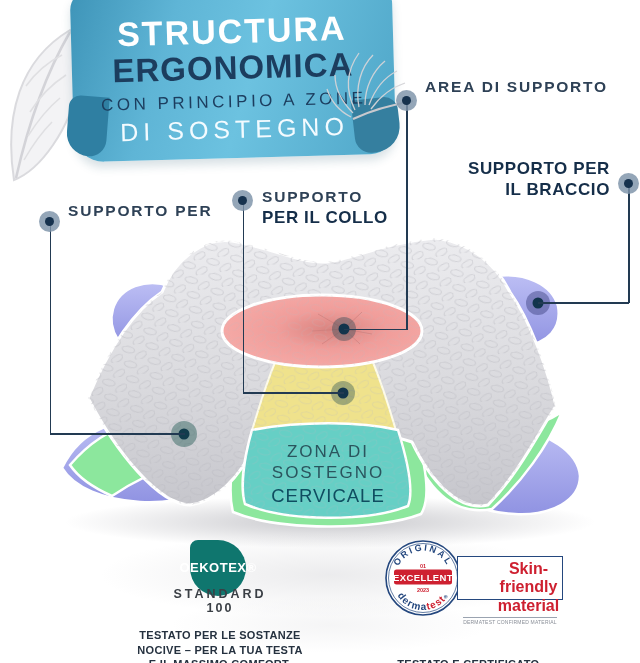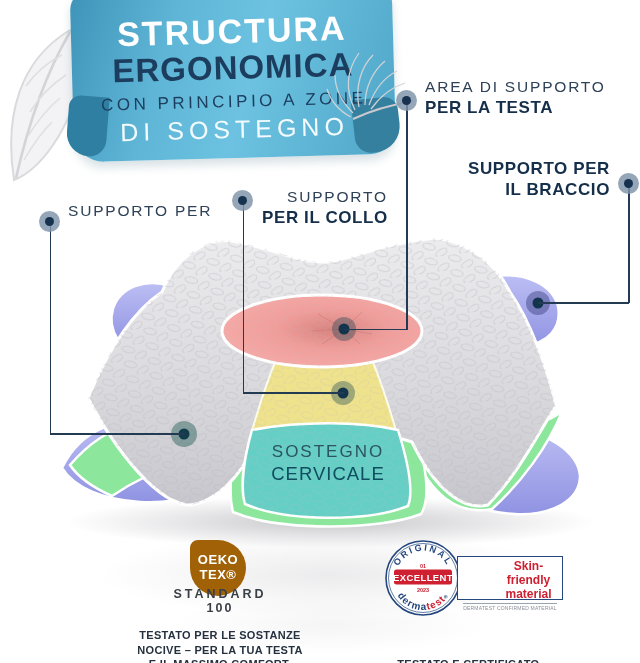--- a/index.html
+++ b/index.html
@@ -23,56 +23,56 @@
   .banner .t2 { font-size:33px; font-weight:800; letter-spacing:1px; color:#1c3d5e; line-height:1.1; }
   .banner .t3 { font-size:17px; font-weight:500; letter-spacing:3.5px; color:#1c3d5e; margin-top:6px; }
   .banner .t4 { font-size:25px; font-weight:400; letter-spacing:5px; color:#f3fbff; margin-top:3px; }
 
   
   .feather-svg { position:absolute; z-index:1; }
   .feather-right { z-index:4; }
 
   
   .callout { position:absolute; z-index:6; color:#16324e; }
-  .callout .l1 { font-size:15.5px; font-weight:400; letter-spacing:1.8px; color:#2e4156; line-height:1.2;text-align:right; }
+  .callout .l1 { font-size:15.5px; font-weight:700; letter-spacing:1.8px; color:#2e4156; line-height:1.2; }
   .callout .l2 { font-size:17px;  font-weight:800; letter-spacing:.6px; color:#152e49; line-height:1.25; }
   .callout.right { text-align:right; }
 
   .marker { position:absolute; width:21px; height:21px; border-radius:50%;
     background:rgba(125,146,168,.82); z-index:6; }
   .marker::after { content:""; position:absolute; left:6px; top:6px; width:9px; height:9px;
     border-radius:50%; background:#16324e; }
 
   .cline { position:absolute; background:#223a52; z-index:5; }
 
   
   .zone-label { position:absolute; left:252px; top:441px; width:152px; text-align:center; z-index:6; }
   .zone-label .z1 { font-size:17px; font-weight:500; letter-spacing:2px; color:#2a555e; line-height:1.25; }
   .zone-label .z3 { font-size:18.5px; font-weight:400; letter-spacing:1px; color:#0f4d60; line-height:1.3; }
 
   
   .oeko-badge { position:absolute; left:190px; top:540px; width:56px; height:56px;
-    background:#a16207; border-radius:8px 50% 50% 50%; z-index:6;
-    display:flex; flex-direction:column; align-items:center; justify-content:center; }
+    background:#0f766e; border-radius:8px 50% 50% 50%; z-index:6;
+    display:flex; flex-direction:row; align-items:center; justify-content:center; }
   .oeko-badge .ob { color:#fff; font-weight:800; font-size:13px; letter-spacing:.5px; line-height:1.15; }
   .oeko-sub { position:absolute; left:145px; top:587px; width:150px; text-align:center; z-index:6;
     color:#3a3f45; font-weight:800; }
   .oeko-sub .s1 { font-size:12.5px; letter-spacing:3px; }
   .oeko-sub .s2 { font-size:12.5px; letter-spacing:2px; }
 
   .caption { position:absolute; top:628px; width:250px; text-align:center; z-index:6;
     font-size:11px; font-weight:700; letter-spacing:.3px; color:#25313f; line-height:1.32; }
   .caption-oeko { left:95px; }
   .caption-derma { left:345px; }
 
   .derma-seal { position:absolute; left:383px; top:538px; z-index:6; }
 
   .skin-panel { position:absolute; left:457px; top:556px; width:106px; height:44px;
     background:#fff; border:1.5px solid #24477e; z-index:6; text-align:center; padding-top:3px; }
-  .skin-panel .sp1 { color:#ce2030; font-weight:800; font-size:12px; line-height:1.15;padding-left:37px; }
+  .skin-panel .sp1 { color:#ce2030; font-weight:800; font-size:16px; line-height:1.15;padding-left:37px; }
   .skin-panel .spsmall { margin:2px 5px 0 5px; border-top:1px solid #9aa3b0; padding-top:1px;
     color:#8a8f98; font-size:5px; letter-spacing:.2px; white-space:nowrap; overflow:hidden; }
 
   .pillow { position:absolute; left:0; top:0; z-index:2; }
 </style>
 </head>
 <body>
 <div class="stage">
 
   <svg class="feather-svg" style="left:0;top:20px;" width="110" height="180" viewBox="0 0 110 180">
@@ -205,35 +205,35 @@
   <div class="cline" style="left:628px;top:184px;width:1.5px;height:119px;"></div>
   <div class="cline" style="left:538px;top:302px;width:91px;height:1.5px;"></div>
 
   <div class="marker" style="left:396px;top:90px;"></div>
   <div class="marker" style="left:232px;top:190px;"></div>
   <div class="marker" style="left:39px;top:211px;"></div>
   <div class="marker" style="left:618px;top:173px;"></div>
 
   <div class="callout" style="left:425px;top:78px;">
     <div class="l1">AREA DI SUPPORTO</div>
-    <div class="l2">PER LA TESTA</div>
   </div>
   <div class="callout" style="left:262px;top:188px;">
     <div class="l1">SUPPORTO</div>
     <div class="l2">PER IL COLLO</div>
   </div>
   <div class="callout" style="left:68px;top:202px;">
     <div class="l1">SUPPORTO PER</div>
   </div>
   <div class="callout right" style="left:420px;top:158px;width:190px;">
     <div class="l2">SUPPORTO PER</div>
     <div class="l2">IL BRACCIO</div>
   </div>
 
   <div class="zone-label">
+    <div class="z1">ZONA DI</div>
     <div class="z1">SOSTEGNO</div>
     <div class="z3">CERVICALE</div>
   </div>
 
   <div class="oeko-badge">
     <div class="ob">OEKO</div>
     <div class="ob">TEX®</div>
   </div>
   <div class="oeko-sub">
     <div class="s1">STANDARD</div>

